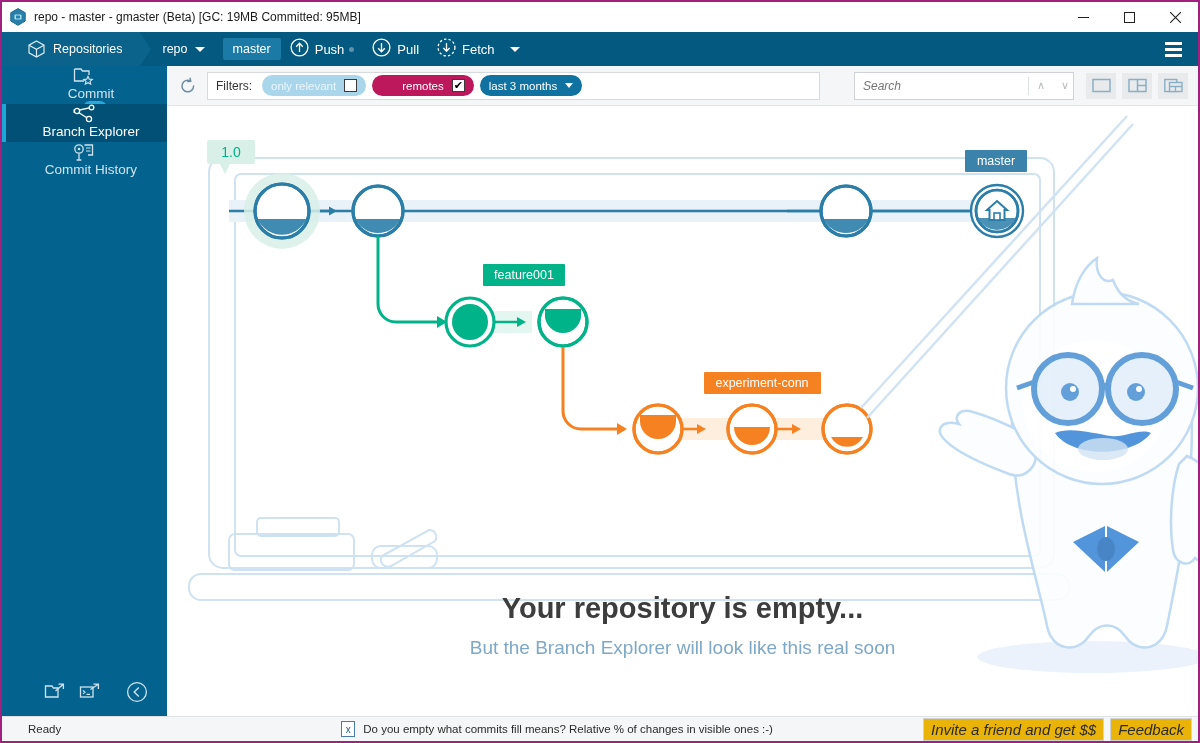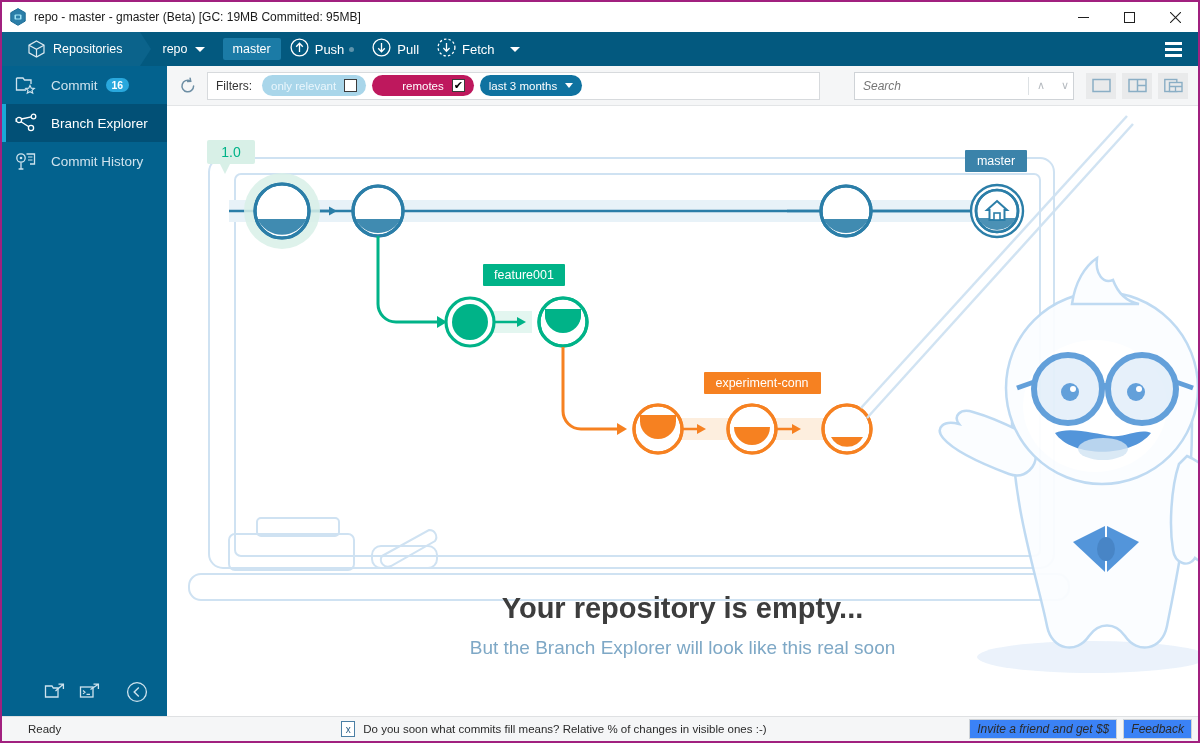--- a/index.html
+++ b/index.html
@@ -88,21 +88,21 @@
   .hamburger span { display:block; width: 17px; height: 3px; background:#fff; }
 
   
   .sidebar {
     position: absolute; top: 64px; left: 0; width: 165px; bottom: 25px;
     background: #03628e;
     display: flex; flex-direction: column;
   }
   .side-item {
     display: flex; align-items: center; height: 38px;
-    padding-left: 13px; color: #cfe3ee; font-size: 13.5px;
+    padding-left: 13px; color: #cfe3ee; font-size: 13.5px; flex-direction: column;
   }
   .side-item.active { background: #025076; color: #ffffff; }
   .side-item.active::before {
     content: ""; position: absolute; left: 0; width: 4px; height: 38px;
     background: #1ba8d8;
   }
   .side-ico { width: 26px; display: flex; align-items: center; margin-right: 10px; }
   .badge {
     margin-left: 8px; background: #29a8dd; color: #ffffff;
     font-size: 10.5px; border-radius: 9px; padding: 1px 6px; font-weight: bold;
@@ -193,22 +193,22 @@
   }
   .status-ready { padding-left: 8px; margin-left: 18px; }
   .tip-close {
     width: 14px; height: 16px; margin-left: 280px; margin-right: 8px;
     border: 1px solid #4a7fa5; color: #2c5f86; font-size: 10px;
     display: flex; align-items: center; justify-content: center; background:#fff;
   }
   .tip-text { white-space: nowrap; }
   .status-right { margin-left: auto; display: flex; align-items: center; gap: 6px; padding-right: 6px; }
   .status-btn {
-    border: 1px solid #cfd3d7; background: #3b82f6;
-    font-size: 12px; font-style: italic; color: #2b2b2b;
+    border: 1px solid #cfd3d7; background: #eab308;
+    font-size: 15px; font-style: italic; color: #2b2b2b;
     padding: 2px 7px;
   }
 </style>
 </head>
 <body>
 
 <div id="app">
 
   <div class="titlebar">
     <span class="app-icon">
@@ -584,20 +584,20 @@
     </svg>
 
     <div class="watermark">SOFTPEDIA</div>
     <h1 class="empty-title">Your repository is empty...</h1>
     <div class="empty-sub">But the Branch Explorer will look like this real soon</div>
   </div>
 
   <div class="statusbar">
     <span class="status-ready">Ready</span>
     <span class="tip-close">x</span>
-    <span class="tip-text">Do you soon what commits fill means? Relative % of changes in visible ones :-)</span>
+    <span class="tip-text">Do you empty what commits fill means? Relative % of changes in visible ones :-)</span>
     <div class="status-right">
       <span class="status-btn">Invite a friend and get $$</span>
       <span class="status-btn">Feedback</span>
     </div>
   </div>
 
 </div>
 
 </body></html>

